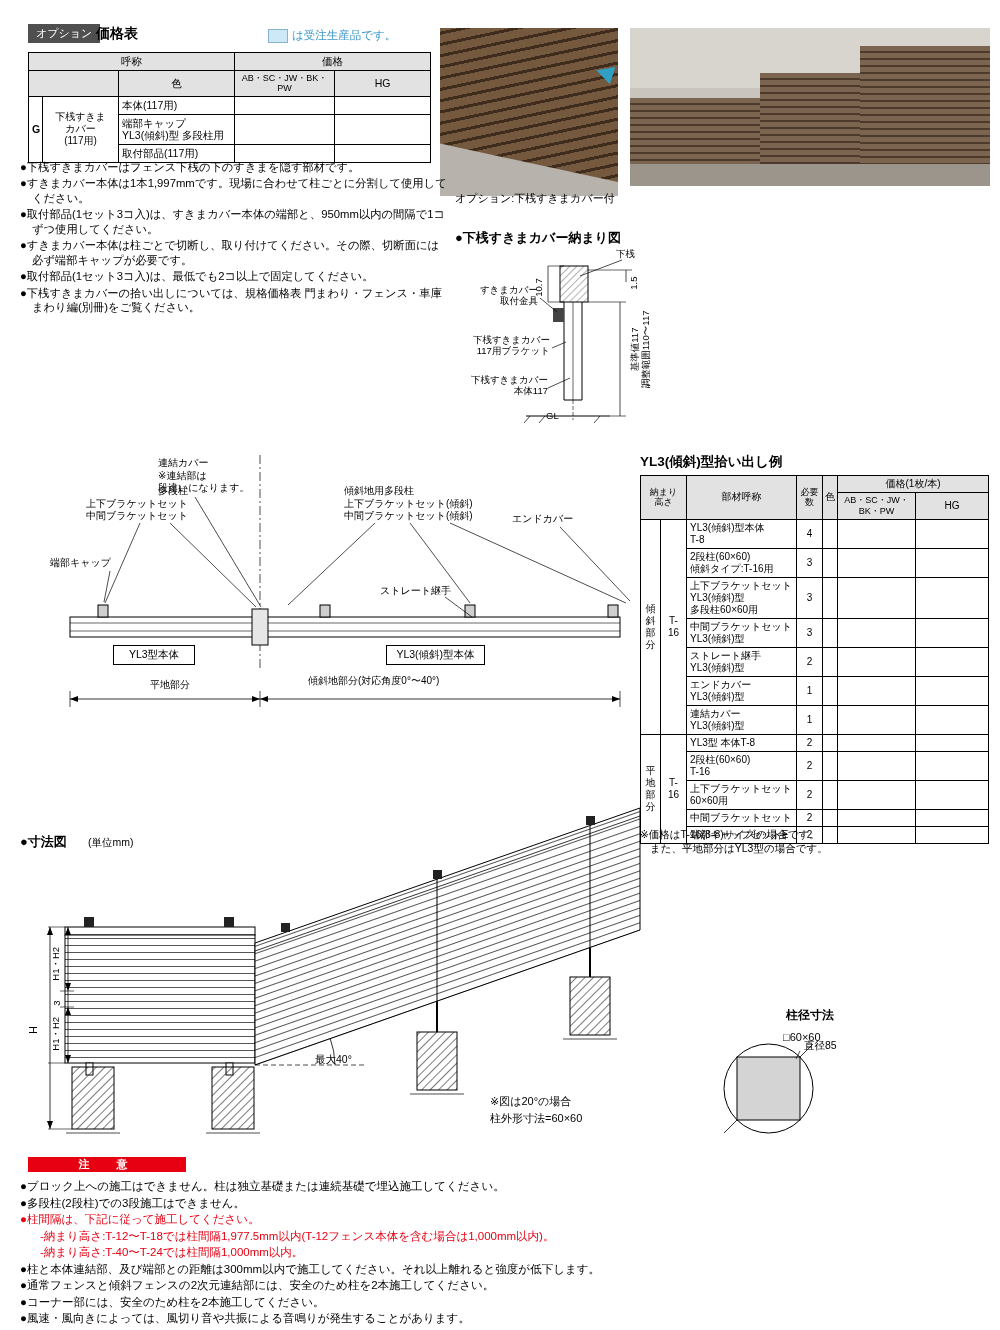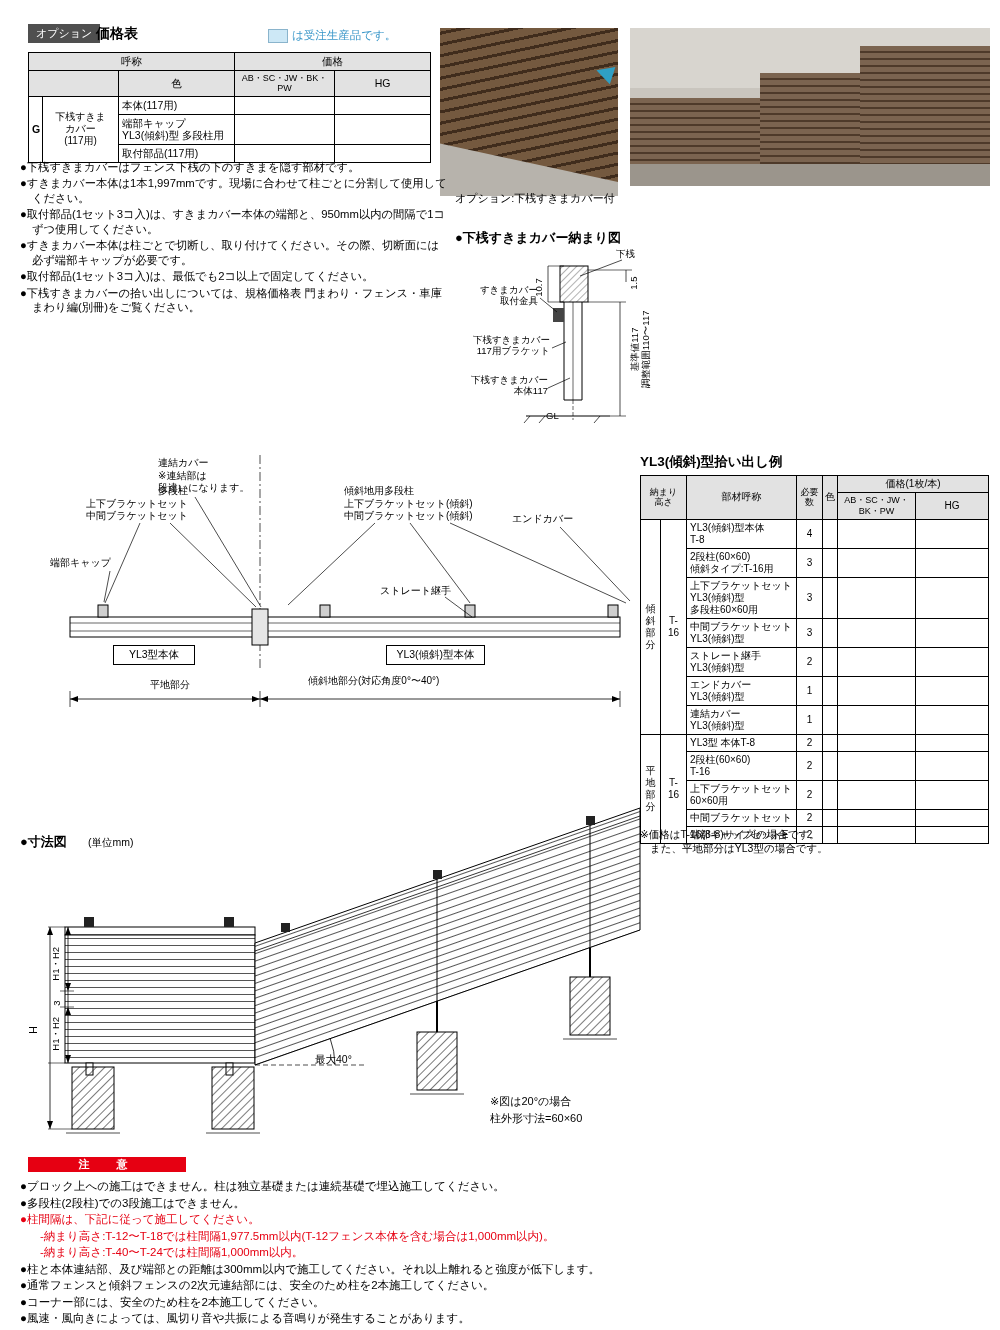--- a/index.html
+++ b/index.html
@@ -407,20 +407,31 @@
     </svg>
     <div class="dlabel rot" style="left:4px;top:222px;width:20px;font-size:11px;">H</div>
     <div class="dlabel-sm rot" style="left:14px;top:158px;width:44px;">H1・H2</div>
     <div class="dlabel-sm rot" style="left:30px;top:198px;width:14px;">3</div>
     <div class="dlabel-sm rot" style="left:14px;top:228px;width:44px;">H1・H2</div>
     <div class="dlabel" style="left:295px;top:258px;font-size:10.5px;">最大40°</div>
     <div class="dlabel" style="left:470px;top:300px;font-size:11px;">※図は20°の場合</div>
     <div class="dlabel" style="left:470px;top:317px;font-size:11px;">柱外形寸法=60×60</div>
   </div>
 
+  <div class="abs" style="left:720px;top:1005px;width:240px;height:145px;">
+    <svg width="240" height="145" style="position:absolute;left:0;top:0;">
+      <line x1="4" y1="128" x2="93" y2="39" stroke="#000" stroke-width="0.8"></line>
+      <circle cx="48.5" cy="83.5" r="44.5" fill="none" stroke="#000"></circle>
+      <rect x="17" y="52" width="63" height="63" fill="#d4d4d4" stroke="#000"></rect>
+      <line x1="80" y1="46" x2="76" y2="54" stroke="#000" stroke-width="0.7"></line>
+    </svg>
+    <div class="dlabel b" style="left:66px;top:3px;font-size:12px;">柱径寸法</div>
+    <div class="dlabel" style="left:63px;top:26px;font-size:11px;">□60×60</div>
+    <div class="dlabel" style="left:84px;top:34px;font-size:10.5px;">直径85</div>
+  </div>
 
   <div class="abs caution-banner" style="left:28px;top:1157px;width:158px;height:15px;">注　意</div>
   <div class="abs" style="left:20px;top:1178px;width:965px;" id="caution-list">
       <div class="caution-item">●ブロック上への施工はできません。柱は独立基礎または連続基礎で埋込施工してください。</div>
       <div class="caution-item">●多段柱(2段柱)での3段施工はできません。</div>
       <div class="caution-item red">●柱間隔は、下記に従って施工してください。</div>
       <div class="caution-item red dash">-納まり高さ:T-12〜T-18では柱間隔1,977.5mm以内(T-12フェンス本体を含む場合は1,000mm以内)。</div>
       <div class="caution-item red dash">-納まり高さ:T-40〜T-24では柱間隔1,000mm以内。</div>
       <div class="caution-item">●柱と本体連結部、及び端部との距離は300mm以内で施工してください。それ以上離れると強度が低下します。</div>
       <div class="caution-item">●通常フェンスと傾斜フェンスの2次元連結部には、安全のため柱を2本施工してください。</div>

